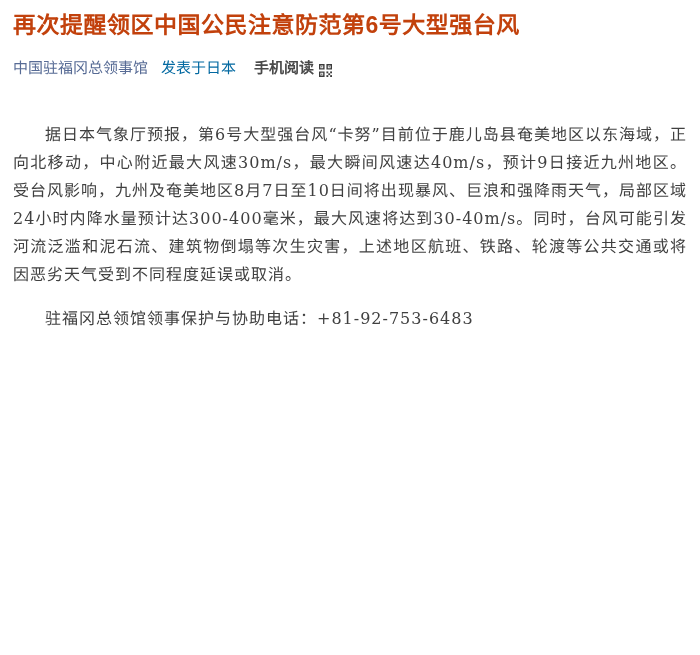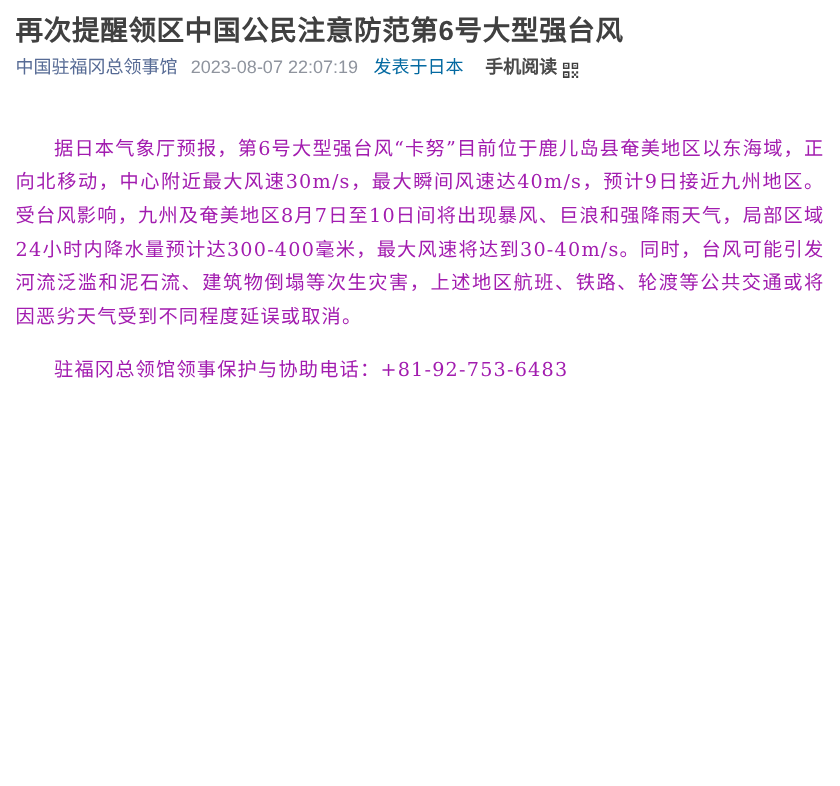--- a/index.html
+++ b/index.html
@@ -16,26 +16,26 @@
   }
   .page {
     padding: 10px 13px 0 13px;
     box-sizing: border-box;
   }
   .article-title {
     margin: 0;
     font-size: 23px;
     line-height: 31px;
     font-weight: 700;
-    color: #404040;
+    color: #c2410c;
     letter-spacing: 0.5px;
     font-family: "Liberation Sans", "DejaVu Sans", sans-serif;
   }
   .meta-row {
-    margin-top: 6px;
+    margin-top: 17px;
     display: flex;
     align-items: center;
     font-size: 15px;
     line-height: 20px;
     white-space: nowrap;
   }
   .account-name {
     color: #576b95;
     cursor: pointer;
     text-decoration: none;
@@ -61,42 +61,41 @@
     width: 13px;
     height: 13px;
     margin-left: 5px;
     flex: 0 0 auto;
   }
   .article-body {
     margin-top: 43px;
     font-family: "DejaVu Serif", "Liberation Serif", serif;
     font-size: 16px;
     line-height: 28px;
-    color: #a21caf;
+    color: #404040;
     letter-spacing: 1px;
     text-align: justify;
   }
   .article-body p {
     margin: 0 0 16px 0;
     text-indent: 2em;
   }
   .article-body p:last-child {
     margin-bottom: 0;
   }
 </style>
 </head>
 <body>
 
 <div class="page">
 
   <h1 class="article-title">再次提醒领区中国公民注意防范第6号大型强台风</h1>
 
   <div class="meta-row">
     <span class="account-name">中国驻福冈总领事馆</span>
-    <span class="timestamp">2023-08-07 22:07:19</span>
     <span class="location">发表于日本</span>
     <span class="mobile-read">
       <span>手机阅读</span>
       <span class="qr-icon">
         <svg width="13" height="13" viewBox="0 0 14 14" aria-hidden="true">
           <g fill="#3c3c3c" fill-rule="evenodd">
             <path d="M0,0 h6 v6 h-6 z M1.5,1.5 v3 h3 v-3 z"></path>
             <rect x="2.4" y="2.4" width="1.2" height="1.2"></rect>
             <path d="M8,0 h6 v6 h-6 z M9.5,1.5 v3 h3 v-3 z"></path>
             <rect x="10.4" y="2.4" width="1.2" height="1.2"></rect>

